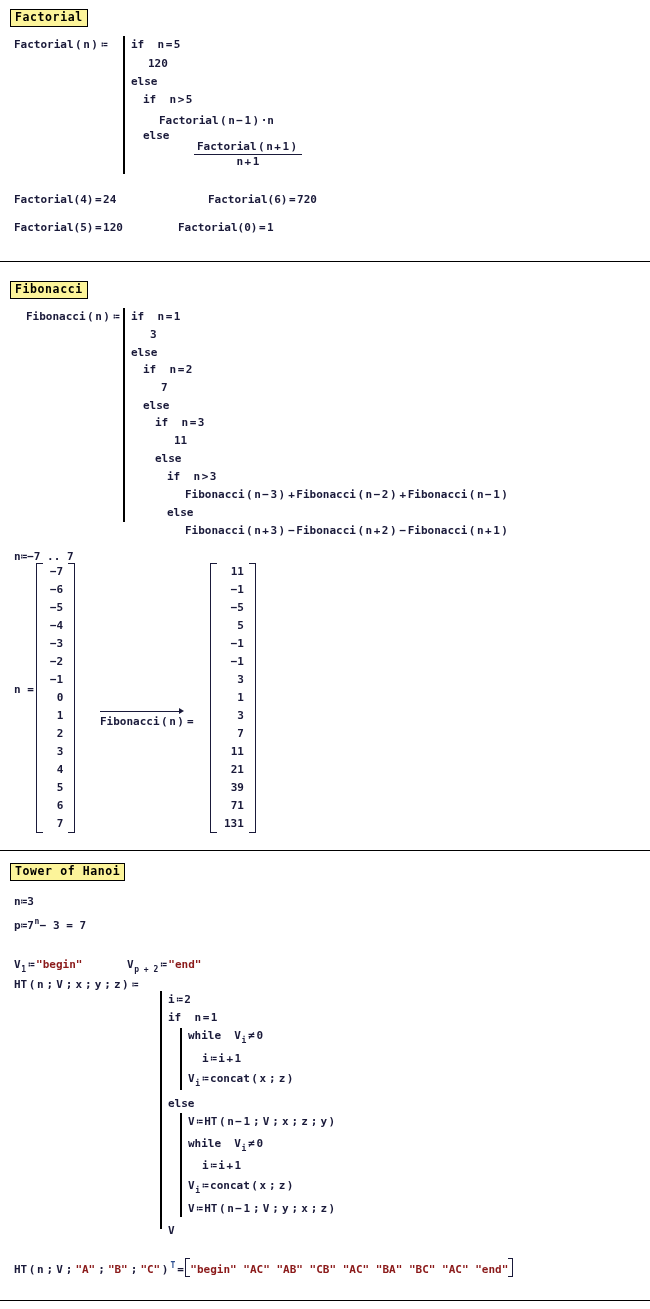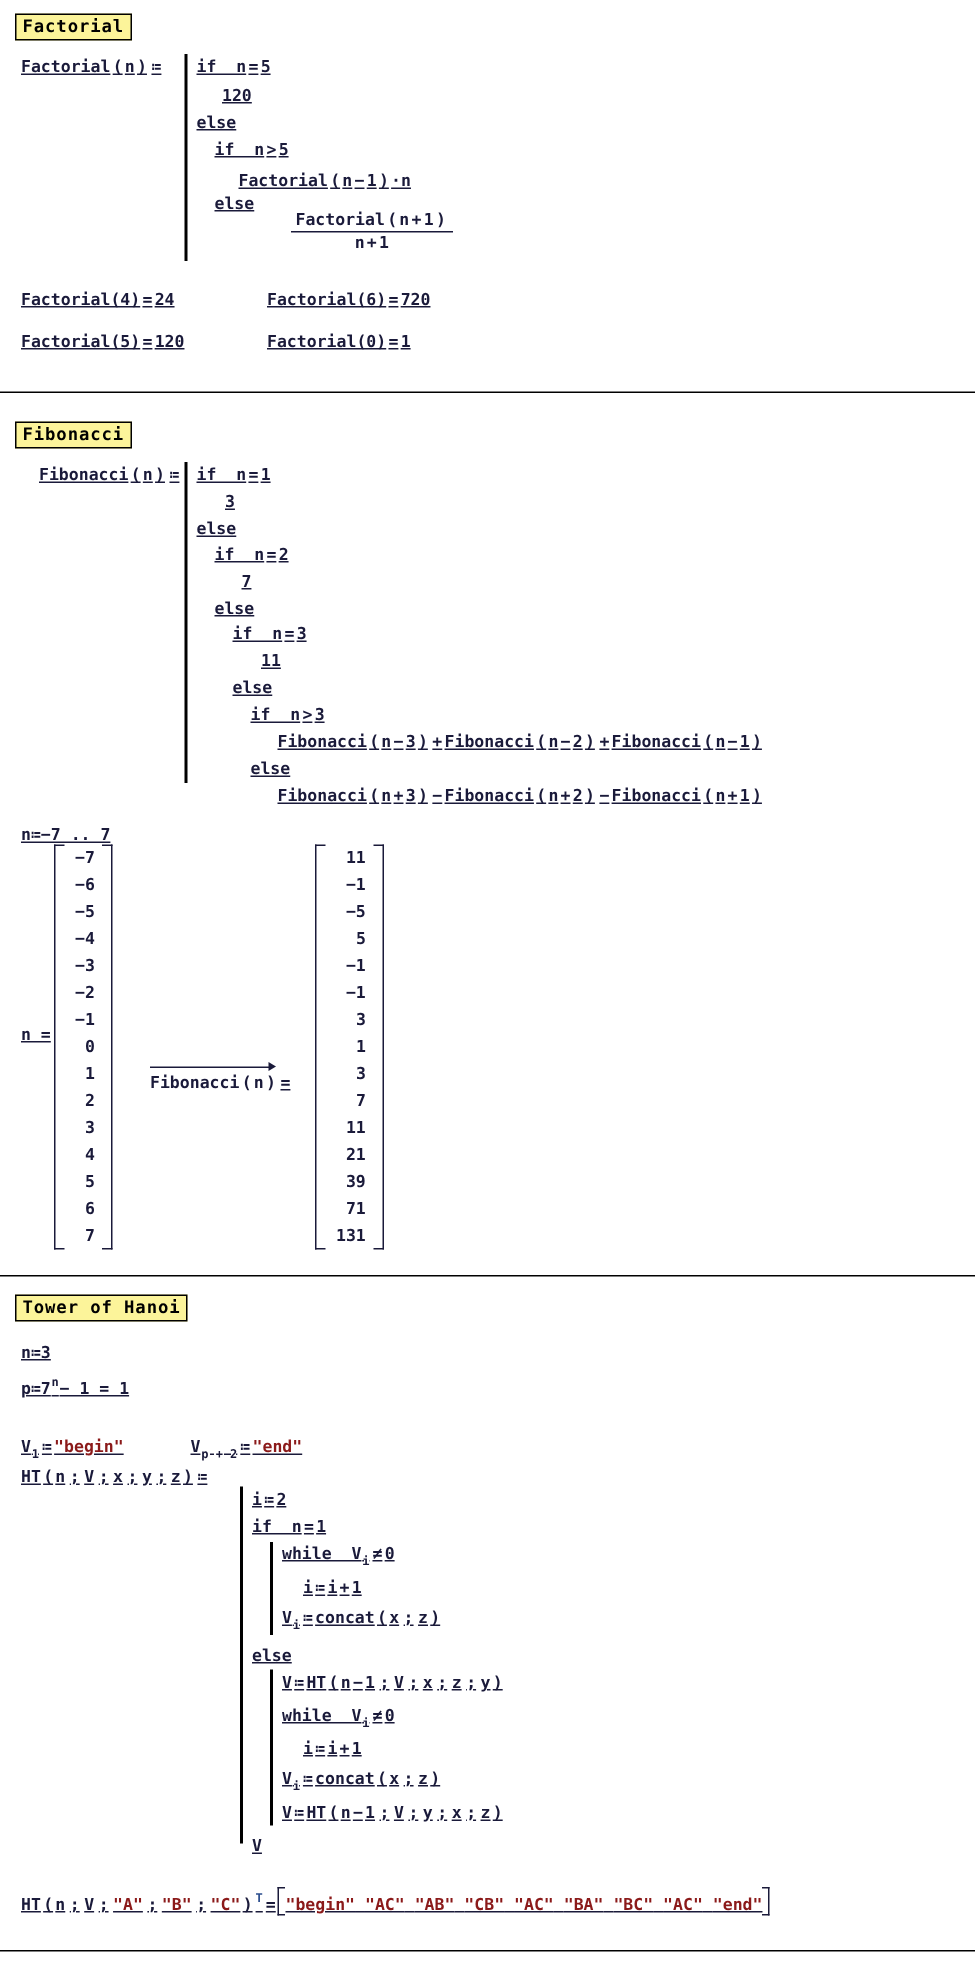--- a/index.html
+++ b/index.html
@@ -40,21 +40,20 @@
     border-top: 1.4px solid #000000;
   }
 
   
   .mx {
     font-family: "DejaVu Sans Mono", "Liberation Mono", monospace;
     font-size: 11px;
     font-weight: bold;
     color: #1a1a3a;
     white-space: nowrap;
-    text-decoration: underline;
   }
   .op { padding: 0 1.5px; }
   .opw { padding: 0 3px; }
   .str { color: #8B1A1A; }
   .blue { color: #2d4f8f; }
 
   
   .sub { font-size: 8px; vertical-align: -4px; padding: 0 0.5px; font-weight: bold; }
   .sup { font-size: 8px; vertical-align: 5px; padding: 0 0.5px; font-weight: bold; }
 
@@ -144,21 +143,21 @@
 <div class="abs mx" style="left:160px; top:140px;margin-left:34px;">
   <span class="frac">
     <span class="num">Factorial<span class="op">(</span>n<span class="op">+</span>1<span class="op">)</span></span>
     <span class="den">n<span class="op">+</span>1</span>
   </span>
 </div>
 
 <div class="abs mx" style="left:14px; top:193px;">
   <span>Factorial(4)</span><span class="op">=</span><span>24</span>
 </div>
-<div class="abs mx" style="left:178px; top:193px;">
+<div class="abs mx" style="left:208px; top:193px;">
   <span>Factorial(6)</span><span class="op">=</span><span>720</span>
 </div>
 <div class="abs mx" style="left:14px; top:221px;">
   <span>Factorial(5)</span><span class="op">=</span><span>120</span>
 </div>
 <div class="abs mx" style="left:178px; top:221px;">
   <span>Factorial(0)</span><span class="op">=</span><span>1</span>
 </div>
 
 <div class="hrule" style="top:261px;"></div>
@@ -244,21 +243,21 @@
 
 <div class="hrule" style="top:850px;"></div>
 
 <div class="abs" style="left:10px; top:863px;">
   <span class="sec-head">Tower of Hanoi</span>
 </div>
 
 <div class="abs mx" style="left:14px; top:895px;">n≔3</div>
 
 <div class="abs mx" style="left:14px; top:917px;">
-  <span>p≔7</span><span class="sup">n</span><span>− 1 = 1</span>
+  <span>p≔7</span><span class="sup">n</span><span>− 3 = 7</span>
 </div>
 
 <div class="abs mx" style="left:14px; top:958px;">
   <span>V</span><span class="sub">1</span><span class="op">≔</span><span class="str">"begin"</span>
 </div>
 <div class="abs mx" style="left:127px; top:958px;">
   <span>V</span><span class="sub">p + 2</span><span class="op">≔</span><span class="str">"end"</span>
 </div>
 
 <div class="abs mx" style="left:14px; top:968px;margin-top:10px;">

